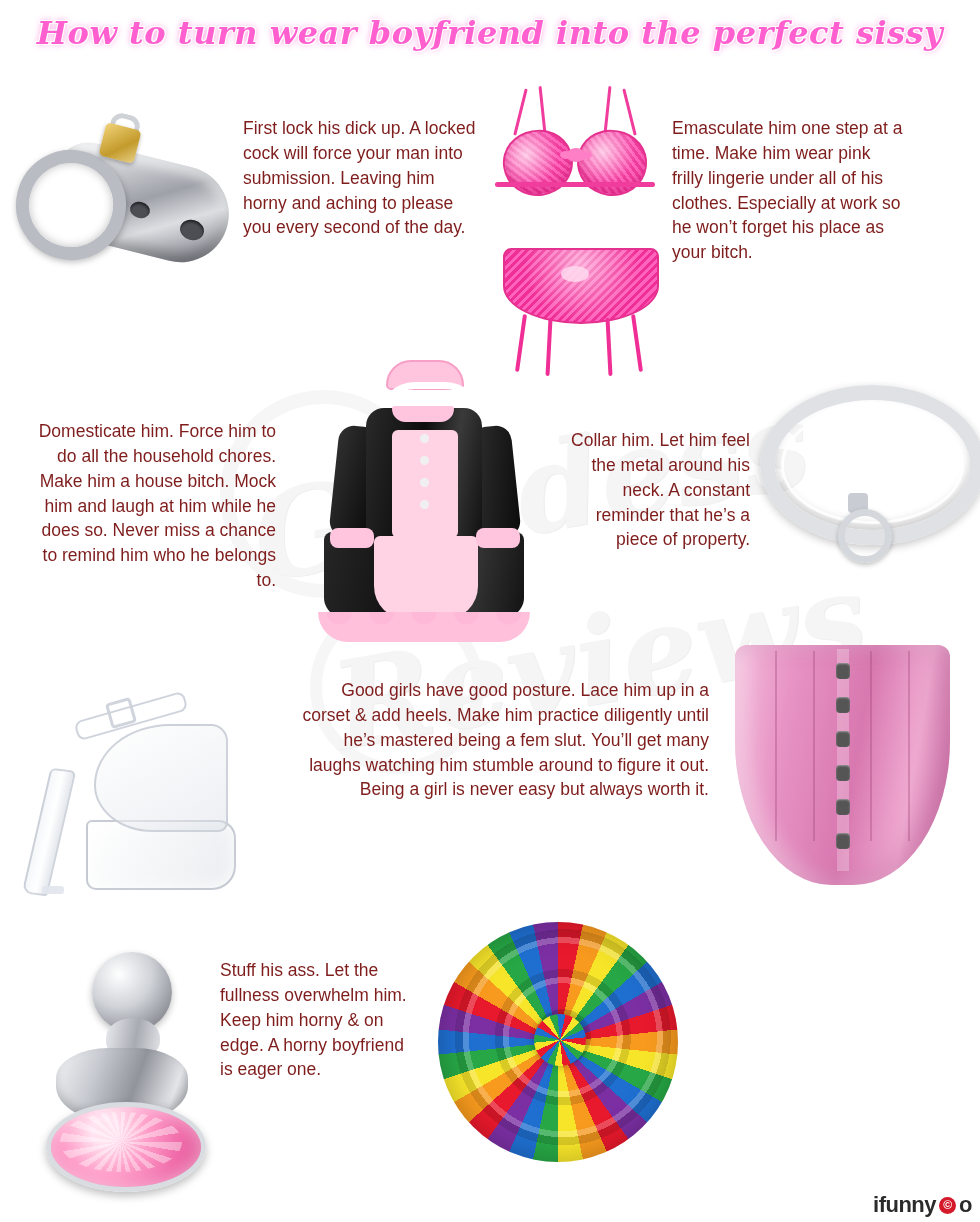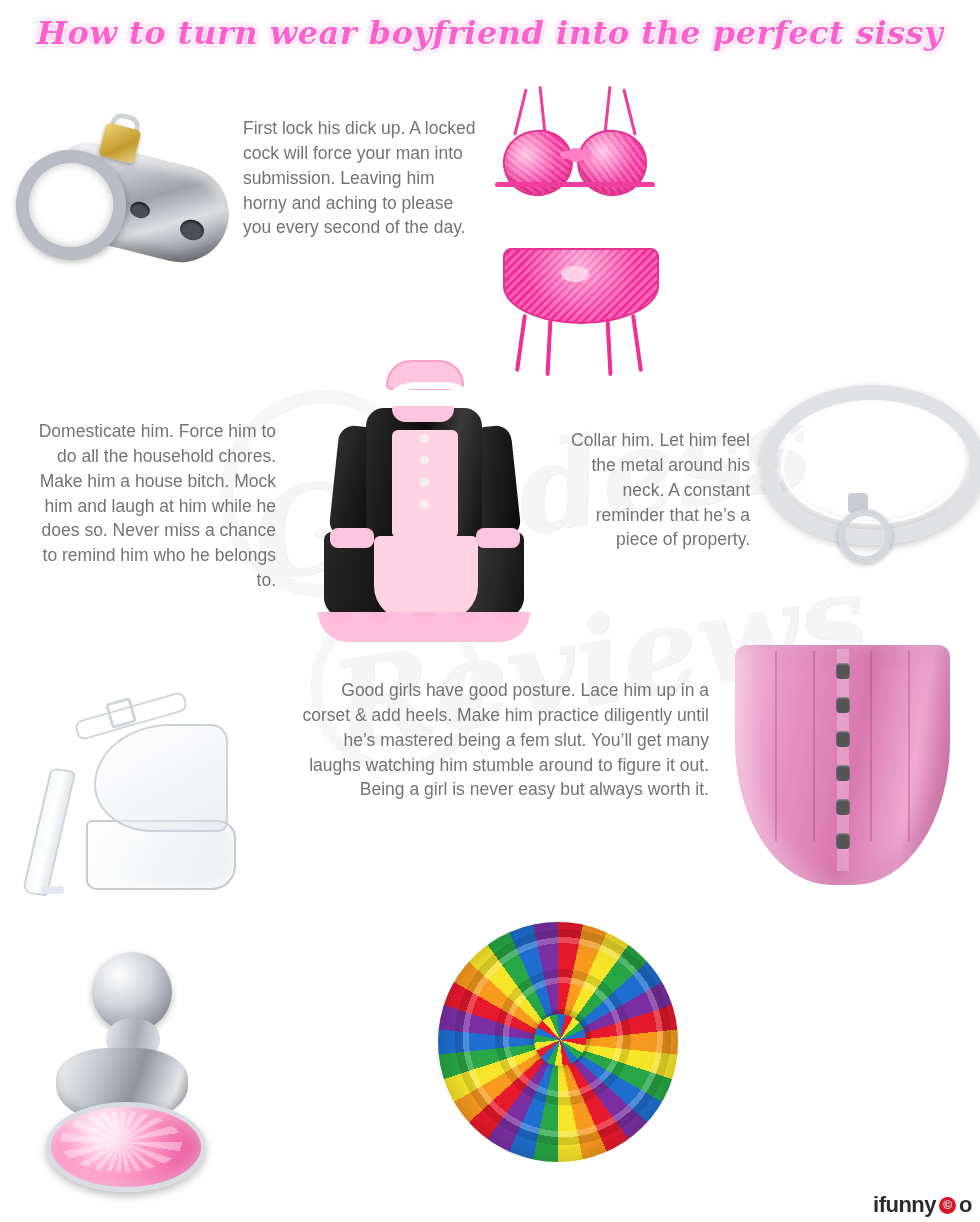--- a/index.html
+++ b/index.html
@@ -79,21 +79,21 @@
     top: 240px;
     width: 150px;
     height: 150px;
     border: 12px solid #ececec;
     border-radius: 50%;
   }
 
   
   .tip {
     position: absolute;
-    color: #737373;
+    color: #7f1d1d;
     font-size: 17.5px;
     line-height: 1.42;
     z-index: 6;
   }
   .tip.center { text-align: right; }
   .tip.right { text-align: right; }
   .tip.left { text-align: left; }
 
   .t-lock      { left: 243px; top: 116px; width: 238px; }
   .t-lingerie  { left: 672px; top: 116px; width: 232px; }
@@ -664,23 +664,25 @@
     <div class="facets"></div>
   </div>
 
   <div class="art spiral">
     <div class="disc"></div>
     <div class="swirl"></div>
     <div class="core"></div>
   </div>
 
   <div class="tip left t-lock">First lock his dick up. A locked cock will force your man into submission. Leaving him horny and aching to please you every second of the day.</div>
+  <div class="tip left t-lingerie">Emasculate him one step at a time. Make him wear pink frilly lingerie under all of his clothes. Especially at work so he won’t forget his place as your bitch.</div>
   <div class="tip right t-domestic">Domesticate him. Force him to do all the household chores. Make him a house bitch. Mock him and laugh at him while he does so. Never miss a chance to remind him who he belongs to.</div>
   <div class="tip center t-collar">Collar him. Let him feel the metal around his neck. A constant reminder that he’s a piece of property.</div>
   <div class="tip center t-corset">Good girls have good posture. Lace him up in a corset &amp; add heels. Make him practice diligently until he’s mastered being a fem slut. You’ll get many laughs watching him stumble around to figure it out. Being a girl is never easy but always worth it.</div>
+  <div class="tip left t-plug">Stuff his ass. Let the fullness overwhelm him. Keep him horny &amp; on edge.  A horny boyfriend is eager one.</div>
 
   <div class="footer-badge">
     <span class="fb-main">ifunny</span>
     <span class="fb-dot">©</span>
     <span class="fb-tail">o</span>
   </div>
 
 </div>
 
 </body></html>

